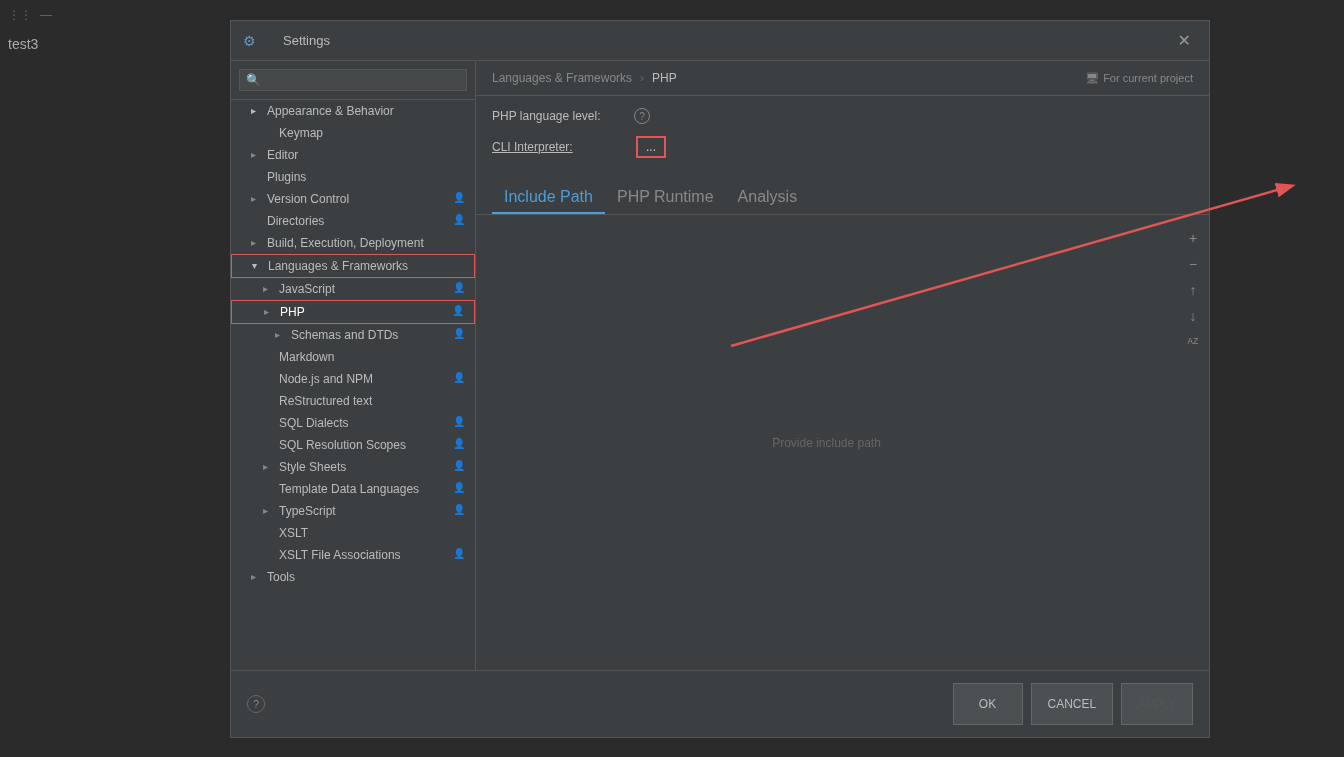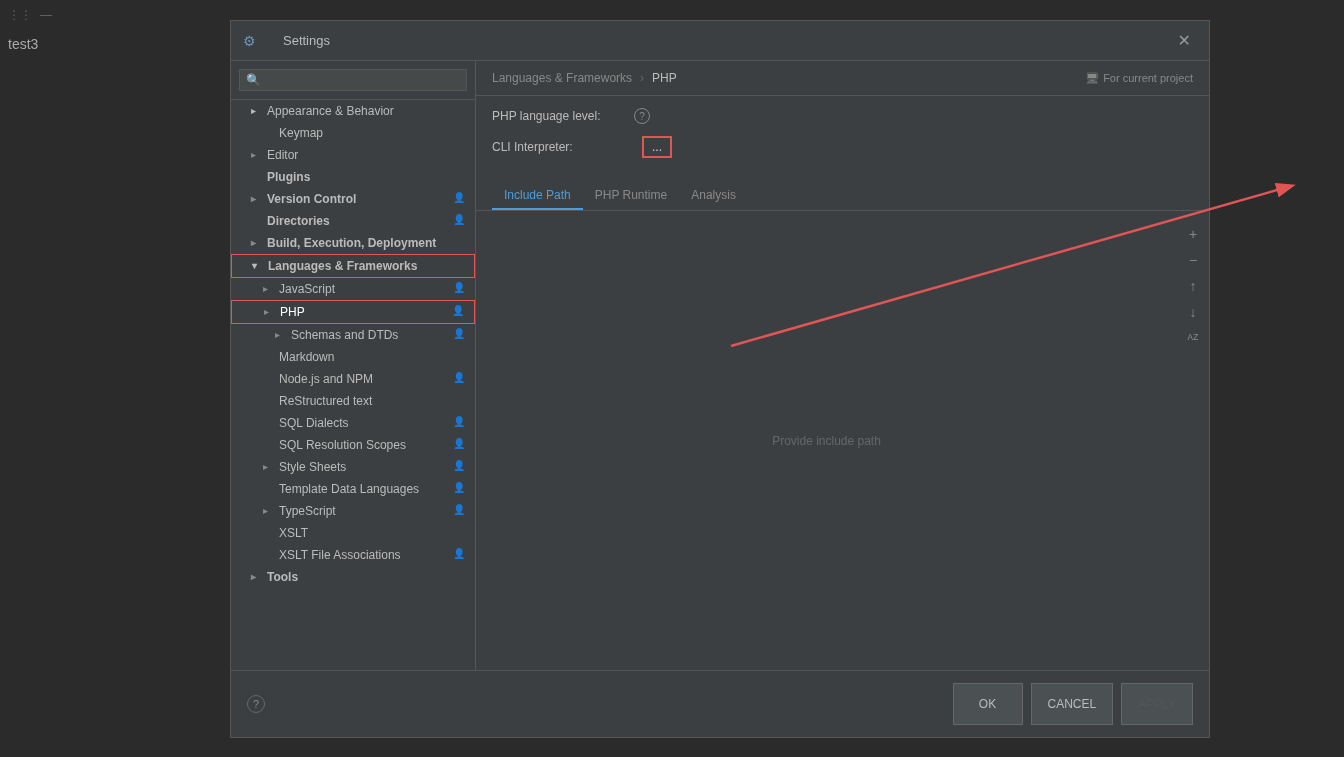--- a/index.html
+++ b/index.html
@@ -130,21 +130,21 @@
     .expand-arrow.expanded { color: #bbb; }
 
     .sidebar-icon {
       width: 14px;
       height: 14px;
       margin-left: auto;
       color: #555;
       font-size: 10px;
     }
 
-    .indent-1 { padding-left: 20px; font-weight: bold; }
+    .indent-1 { padding-left: 20px; }
     .indent-2 { padding-left: 32px; }
     .indent-3 { padding-left: 44px; }
 
     .php-selected {
       border: 1px solid #e05555 !important;
       background: #3c3f41;
     }
 
     .languages-selected {
       border: 1px solid #e05555 !important;
@@ -232,21 +232,22 @@
       display: flex;
       align-items: center;
       justify-content: center;
       font-size: 10px;
       cursor: pointer;
     }
 
     .cli-row {
       display: flex;
       align-items: center;
-      gap: 20px;
+      gap: 14px;
+      text-decoration: underline;
     }
 
     .cli-value-box {
       background: #45494a;
       border: 1px solid #555;
       color: #888;
       padding: 3px 8px;
       font-size: 12px;
       min-width: 300px;
     }
@@ -271,21 +272,21 @@
       display: flex;
       border-bottom: 1px solid #555;
       padding: 0 16px;
       flex-shrink: 0;
     }
 
     .tab {
       padding: 6px 12px;
       cursor: pointer;
       color: #888;
-      font-size: 12px;
+      font-size: 16px;
       border-bottom: 2px solid transparent;
     }
     .tab.active {
       color: #4a9edd;
       border-bottom: 2px solid #4a9edd;
     }
 
     .include-path-area {
       flex: 1;
       display: flex;

